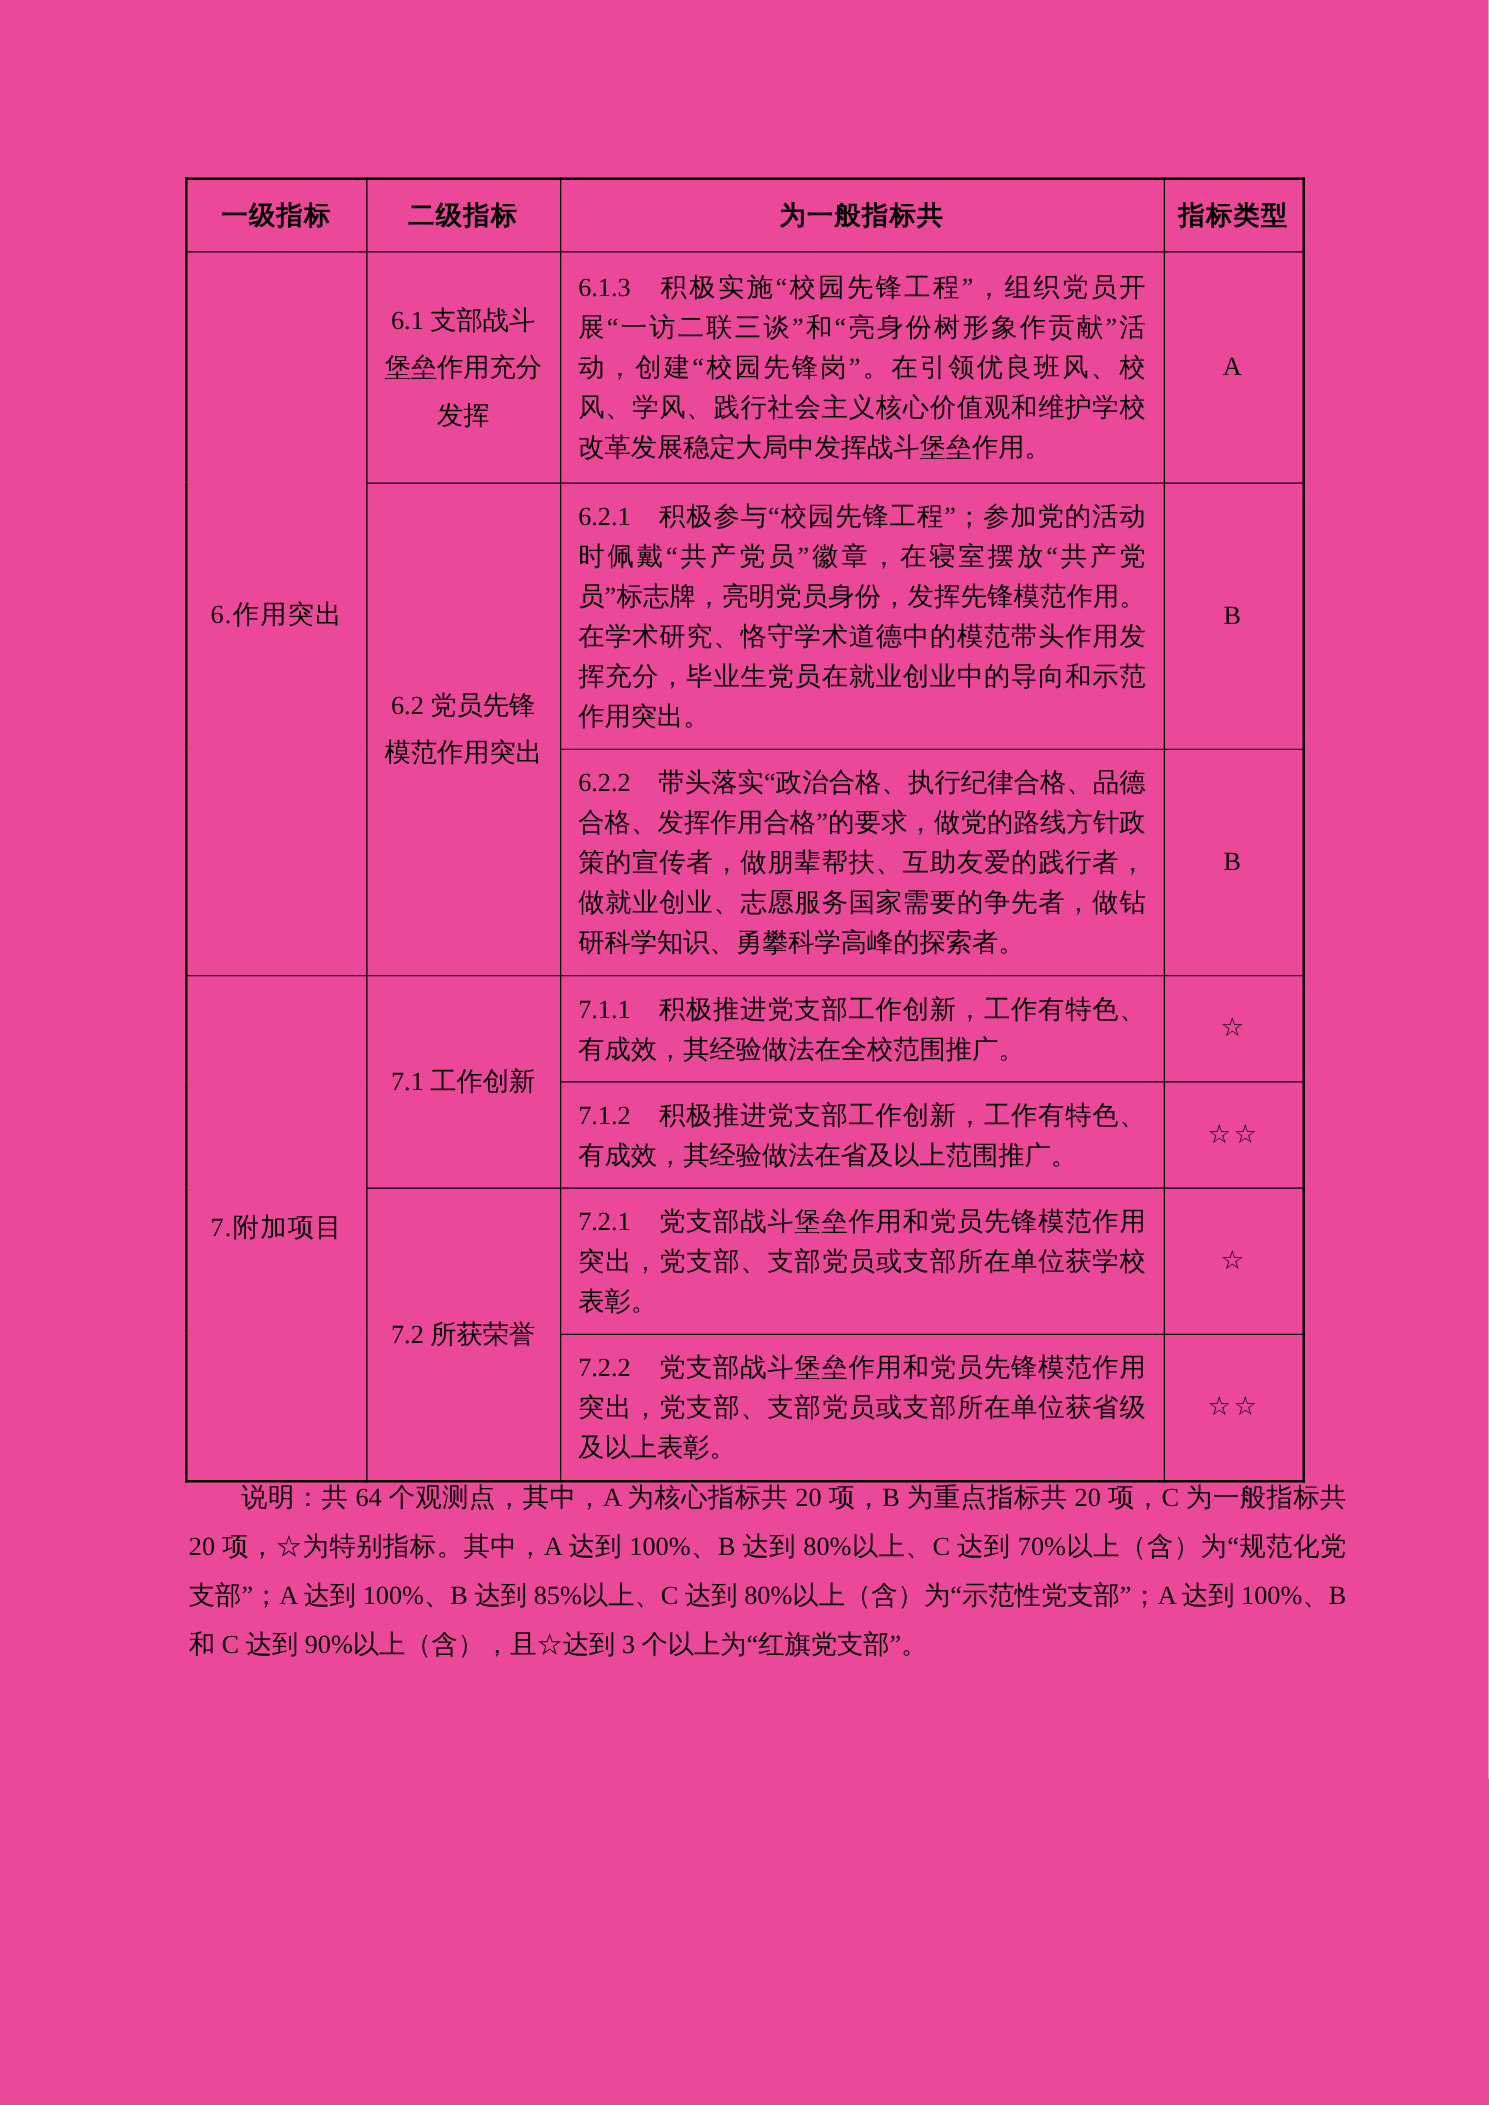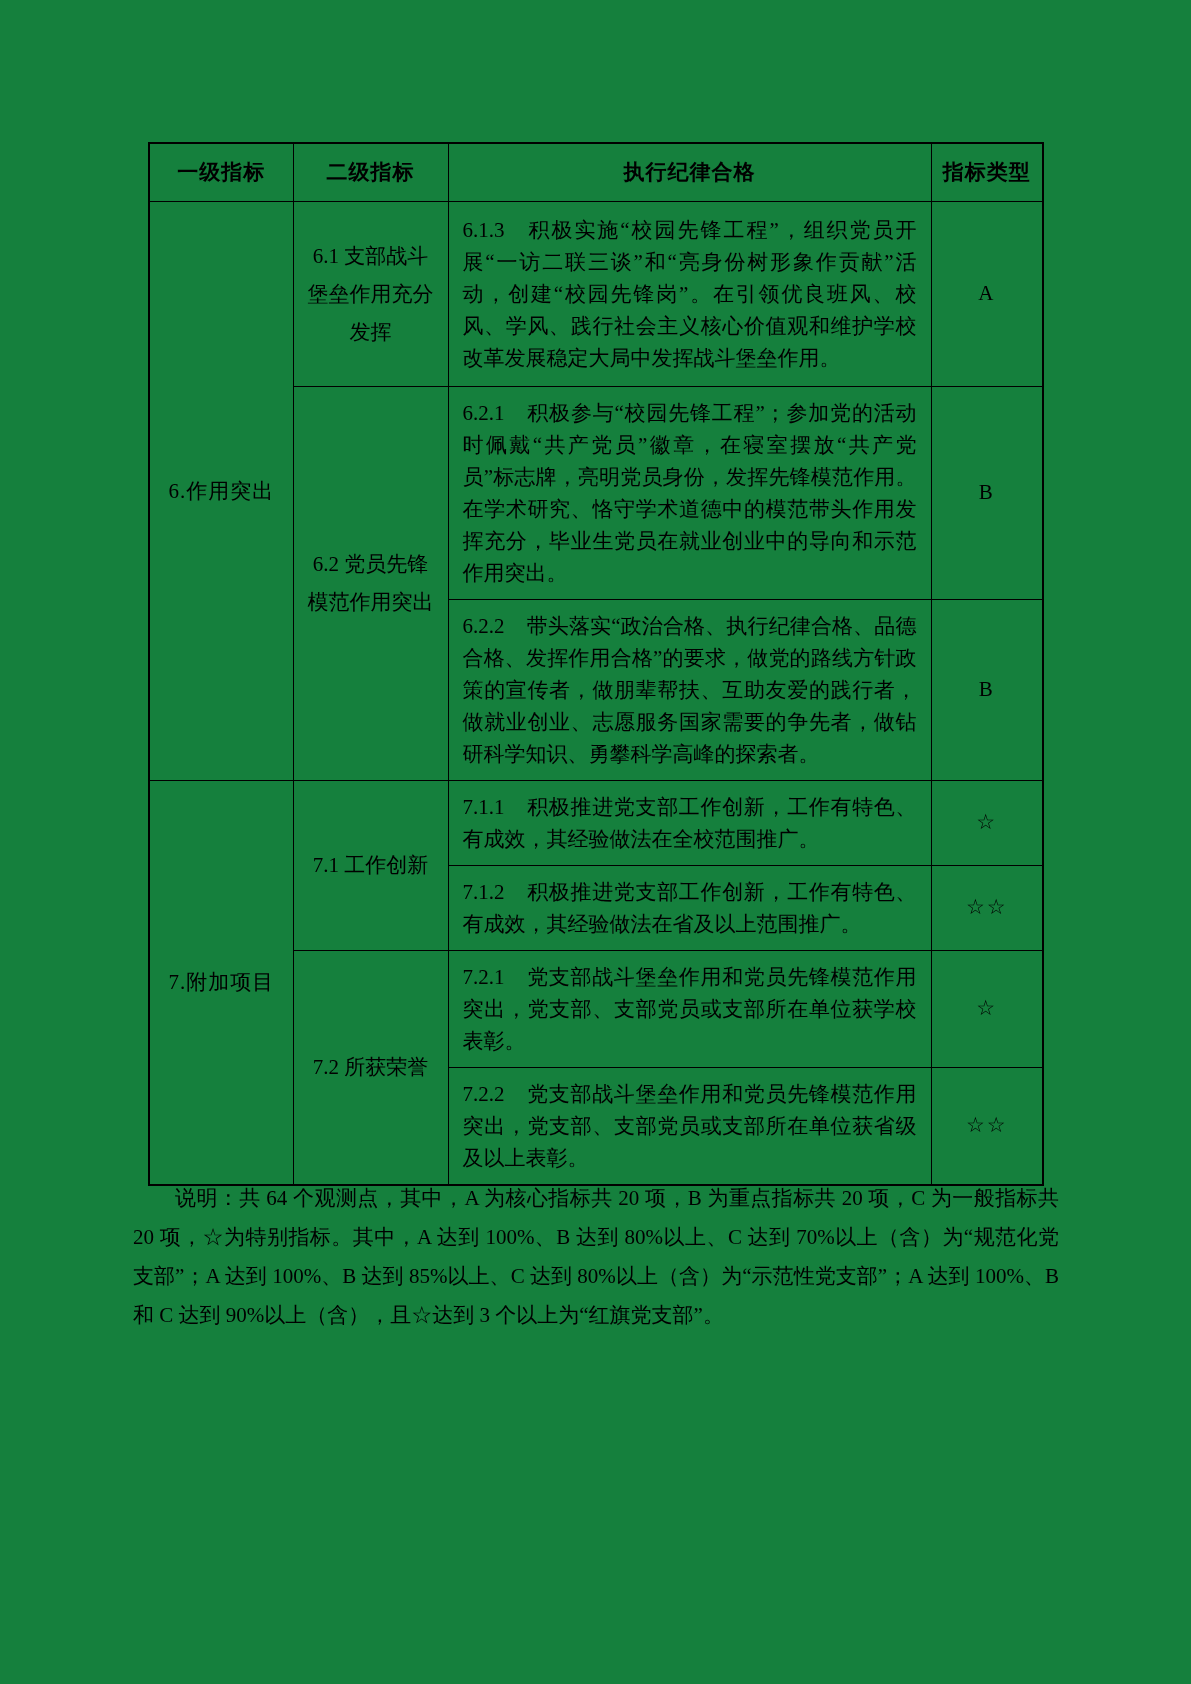--- a/index.html
+++ b/index.html
@@ -6,21 +6,21 @@
     margin: 0;
     padding: 0;
     background: #ffffff;
     color: #000000;
     font-family: "Liberation Serif", serif;
   }
   .page {
     position: relative;
     width: 1191px;
     height: 1684px;
-    background: #15803d;
+    background: #ec4899;
     overflow: hidden;
   }
   table.indicator {
     position: absolute;
     left: 148px;
     top: 142px;
     width: 894px;
     border-collapse: collapse;
     table-layout: fixed;
     border: 2px solid #000;
@@ -66,21 +66,21 @@
   }
   tr.r1 { height: 185px; }
   tr.r2 { height: 208px; }
   tr.r3 { height: 169px; }
   tr.r4 { height: 76px; }
   tr.r5 { height: 84px; }
   tr.r6 { height: 85px; }
   tr.r7 { height: 111px; }
   .note {
     position: absolute;
-    left: 133px;
+    left: 151px;
     top: 1158px;
     width: 926px;
     font-size: 21px;
     line-height: 39px;
     text-align: justify;
     text-indent: 2em;
   }
 </style>
 </head>
 <body>
@@ -91,21 +91,21 @@
     <colgroup>
       <col style="width:144px">
       <col style="width:155px">
       <col style="width:483px">
       <col style="width:112px">
     </colgroup>
     <thead>
       <tr>
         <th>一级指标</th>
         <th>二级指标</th>
-        <th>执行纪律合格</th>
+        <th>为一般指标共</th>
         <th>指标类型</th>
       </tr>
     </thead>
     <tbody>
 
       <tr class="r1">
         <td class="c1" rowspan="3">6.作用突出</td>
         <td class="c2">6.1 支部战斗堡垒作用充分发挥</td>
         <td class="c3"><span class="oid">6.1.3</span><span>积极实施“校园先锋工程”，组织党员开展“一访二联三谈”和“亮身份树形象作贡献”活动，创建“校园先锋岗”。在引领优良班风、校风、学风、践行社会主义核心价值观和维护学校改革发展稳定大局中发挥战斗堡垒作用。</span></td>
         <td class="c4">A</td>

